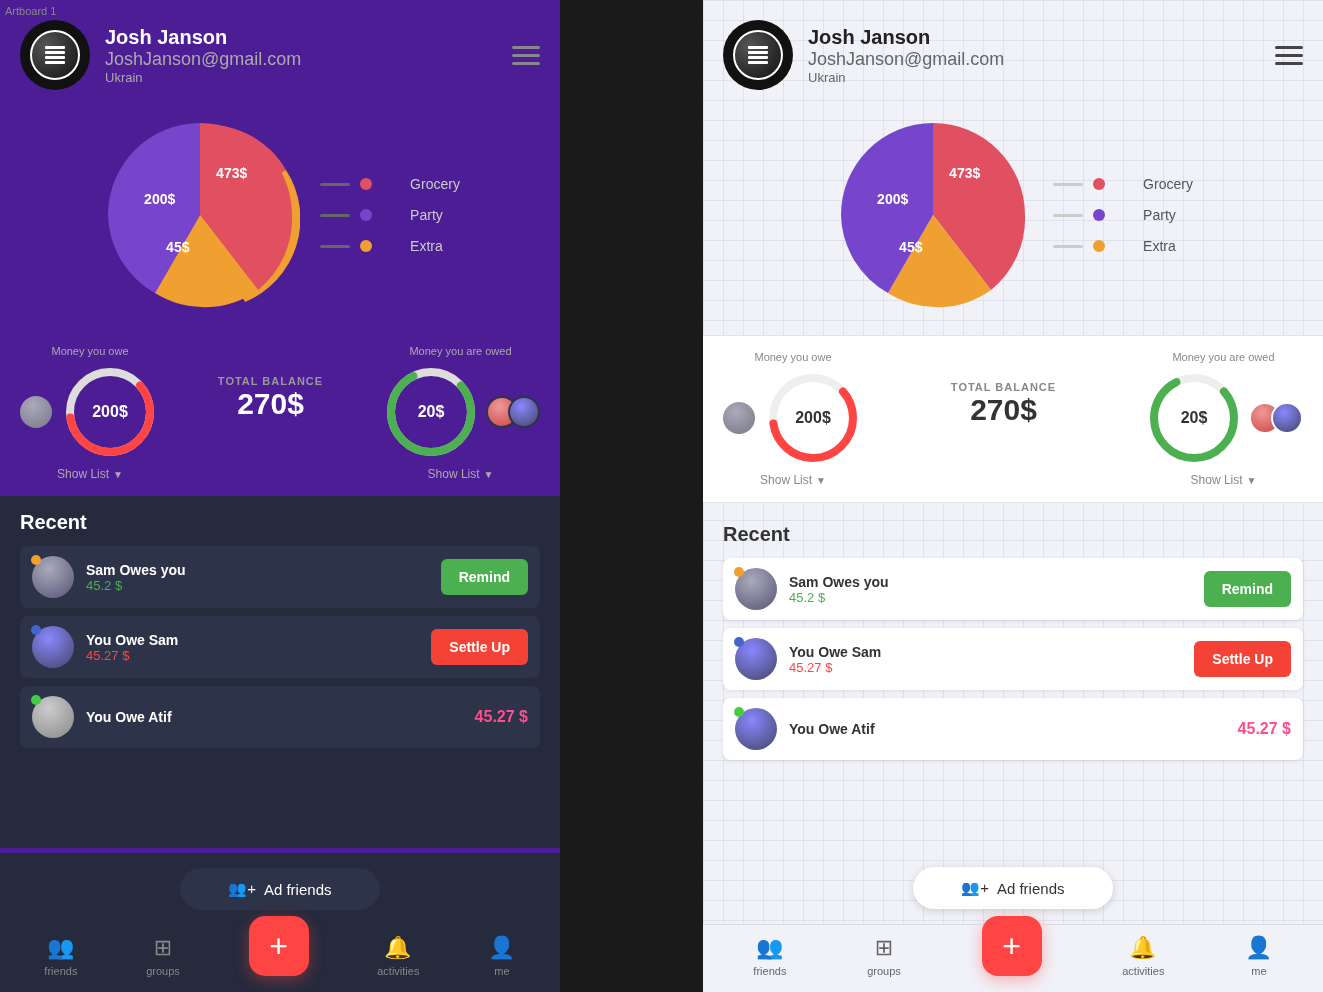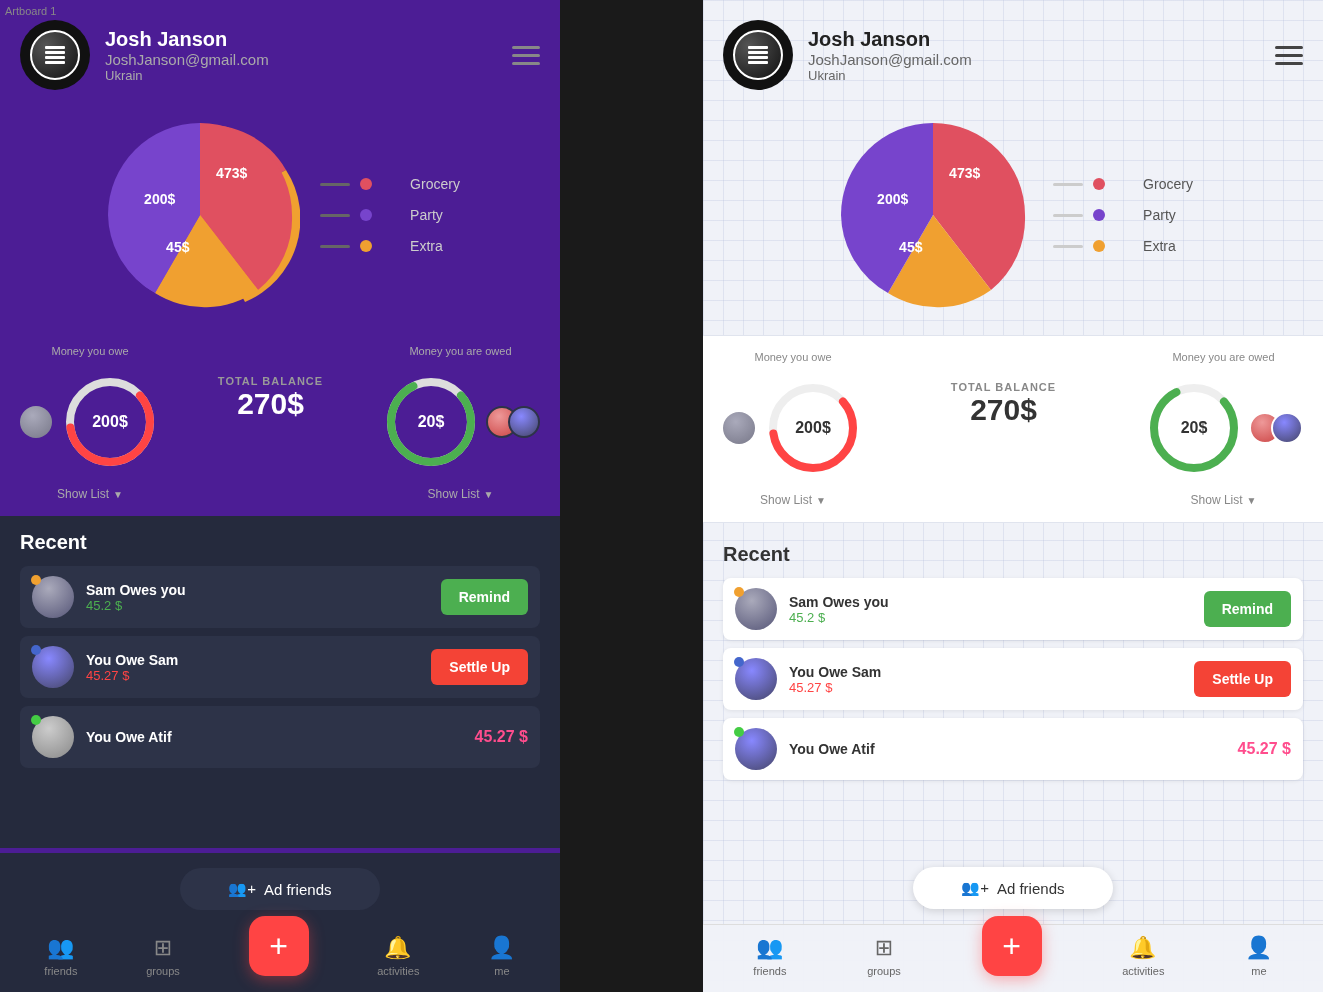--- a/index.html
+++ b/index.html
@@ -82,21 +82,21 @@
 
     .user-info {
       flex: 1;
     }
     .user-name {
       font-size: 20px;
       font-weight: bold;
       color: white;
     }
     .user-email {
-      font-size: 15px;
+      font-size: 18px;
       color: #aaa;
     }
     .user-country {
       font-size: 13px;
       color: #aaa;
     }
 
     .menu-icon {
       display: flex;
       flex-direction: column;
@@ -182,21 +182,21 @@
       display: flex;
       align-items: flex-start;
       padding: 10px 20px;
       gap: 10px;
     }
 
     .balance-item {
       display: flex;
       flex-direction: column;
       align-items: center;
-      gap: 15px;
+      gap: 5px;
     }
 
     .balance-label {
       font-size: 11px;
       color: #aaa;
       text-align: center;
     }
 
     .donut-container {
       position: relative;

